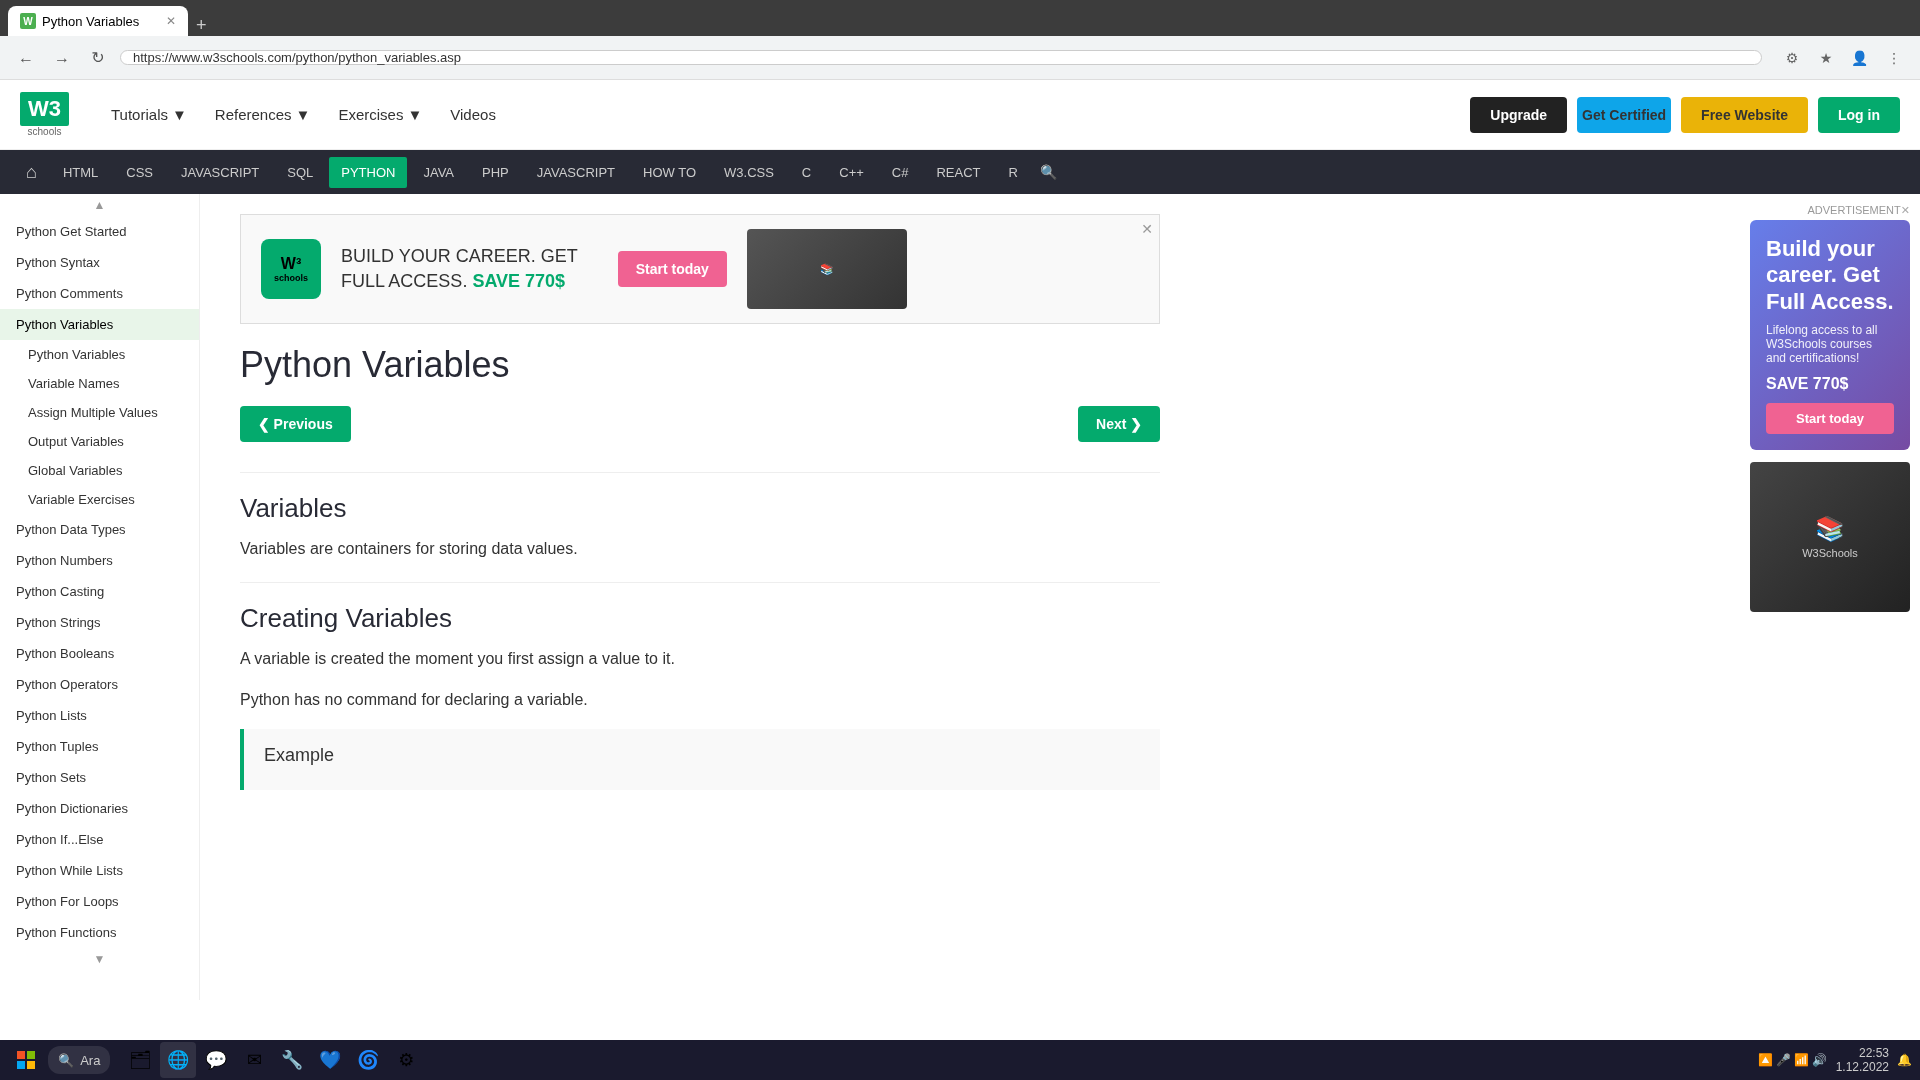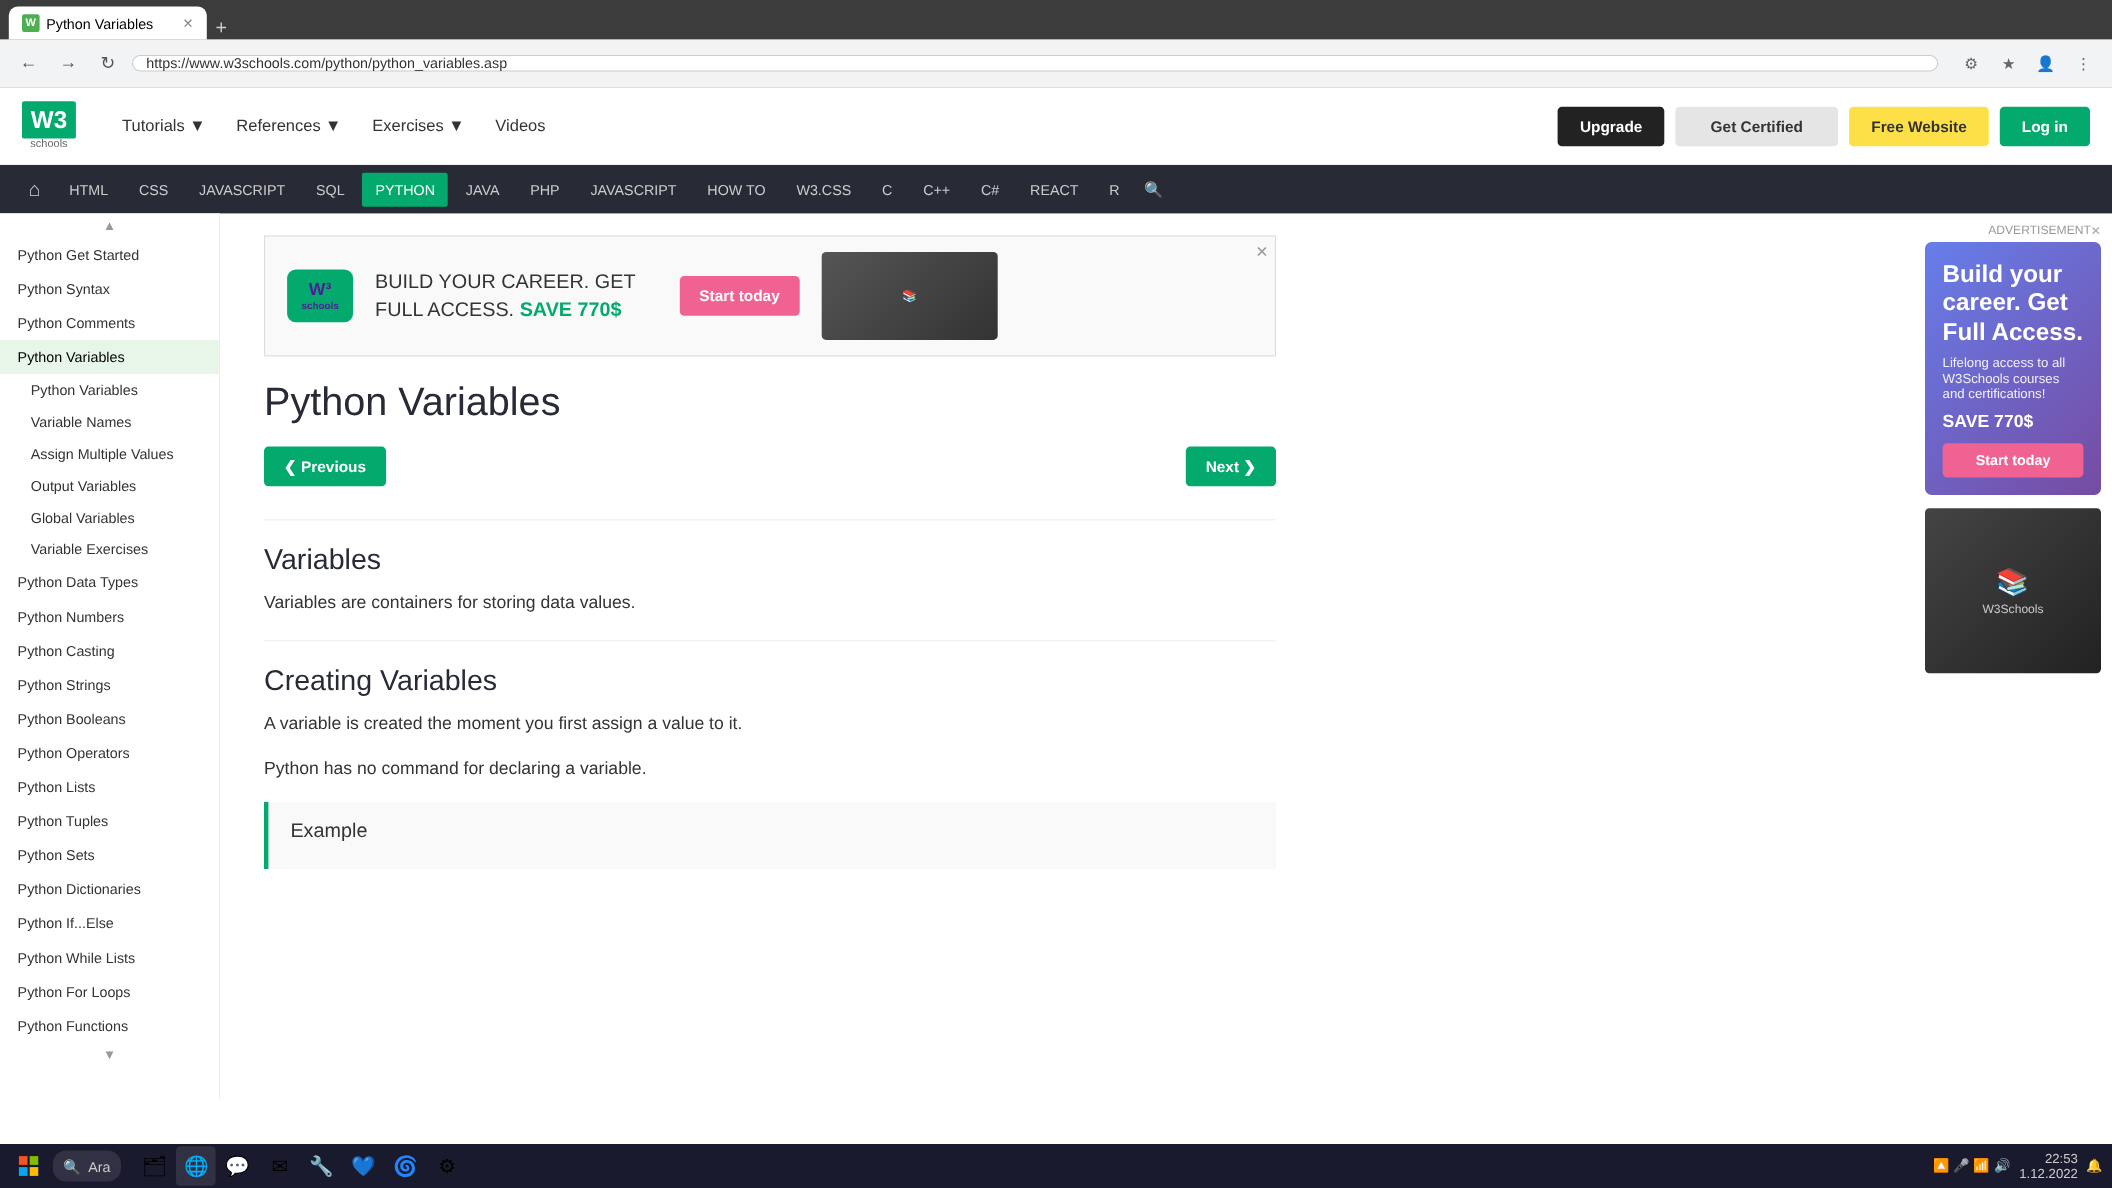--- a/index.html
+++ b/index.html
@@ -17,22 +17,22 @@
 
     
     .w3-topnav { background: #fff; height: 70px; display: flex; align-items: center; padding: 0 20px; border-bottom: 1px solid #eee; gap: 20px; }
     .w3-logo { display: flex; flex-direction: column; align-items: center; text-decoration: none; margin-right: 10px; }
     .w3-logo-box { background: #04AA6D; color: #fff; font-size: 22px; font-weight: bold; padding: 4px 8px; border-radius: 2px; }
     .w3-logo-text { font-size: 10px; color: #666; }
     .top-nav-links { display: flex; align-items: center; gap: 4px; }
     .top-nav-link { padding: 8px 12px; font-size: 15px; color: #333; cursor: pointer; display: flex; align-items: flex-end; gap: 4px; }
     .top-nav-right { margin-left: auto; display: flex; align-items: center; gap: 10px; }
     .btn-upgrade { background: #222; color: #fff; padding: 10px 20px; border-radius: 4px; font-size: 14px; font-weight: bold; cursor: pointer; border: none; }
-    .btn-certified { background: #e5e5e5; color: #333; padding: 10px 32px; border-radius: 4px; font-size: 14px; font-weight: bold; cursor: pointer; border: none; }
-    .btn-website { background: #fde047; color: #333; padding: 10px 20px; border-radius: 4px; font-size: 14px; font-weight: bold; cursor: pointer; border: none; }
+    .btn-certified { background: #0ea5e9; color: #333; padding: 10px 5px; border-radius: 4px; font-size: 14px; font-weight: bold; cursor: pointer; border: none; }
+    .btn-website { background: #eab308; color: #333; padding: 10px 20px; border-radius: 4px; font-size: 14px; font-weight: bold; cursor: pointer; border: none; }
     .btn-login { background: #04AA6D; color: #fff; padding: 10px 20px; border-radius: 4px; font-size: 14px; font-weight: bold; cursor: pointer; border: none; }
 
     
     .lang-nav { background: #282A35; height: 44px; display: flex; align-items: center; padding: 0 16px; gap: 4px; overflow: hidden; }
     .lang-nav-item { color: #ccc; padding: 8px 12px; font-size: 13px; cursor: pointer; border-radius: 2px; }
     .lang-nav-item.active { background: #04AA6D; color: #fff; }
     .lang-home { color: #ccc; font-size: 18px; padding: 8px 10px; cursor: pointer; }
 
     
     .main-layout { display: flex; height: calc(1080px - 40px - 36px - 44px - 70px - 44px - 40px); }
@@ -43,21 +43,21 @@
     .sidebar-item.active-parent { background: #e8f5e9; color: #000; font-weight: 500; }
     .sidebar-subitem { padding: 7px 16px 7px 28px; font-size: 13px; cursor: pointer; color: #333; display: block; }
     .sidebar-scroll-indicator { text-align: center; color: #999; padding: 4px; font-size: 12px; }
 
     
     .content-area { flex: 1; overflow-y: auto; padding: 0; position: relative; }
     .content-inner { padding: 20px 40px; max-width: 1000px; }
 
     
     .ad-banner { background: #f9f9f9; border: 1px solid #ddd; margin: 0 0 20px 0; padding: 14px 20px; display: flex; align-items: center; gap: 20px; position: relative; }
-    .ad-banner-logo { width: 60px; height: 48px; background: #04AA6D; border-radius: 8px; display: flex; align-items: center; justify-content: center; color: #4c1d95; font-weight: bold; font-size: 14px; flex-direction: column; }
+    .ad-banner-logo { width: 60px; height: 60px; background: #04AA6D; border-radius: 8px; display: flex; align-items: center; justify-content: center; color: #000000; font-weight: bold; font-size: 14px; flex-direction: column; }
     .ad-banner-text { font-size: 18px; color: #333; font-weight: 500; line-height: 1.4; }
     .ad-banner-text span { color: #04AA6D; font-weight: bold; }
     .ad-banner-btn { background: #f06292; color: #fff; padding: 10px 18px; border-radius: 4px; font-size: 14px; font-weight: bold; cursor: pointer; border: none; white-space: nowrap; margin-left: 20px; }
     .ad-banner-img { width: 160px; height: 80px; background: linear-gradient(135deg, #555 0%, #333 100%); border-radius: 4px; display: flex; align-items: center; justify-content: center; color: #fff; font-size: 11px; }
     .ad-close { position: absolute; top: 6px; right: 6px; cursor: pointer; color: #999; font-size: 14px; }
 
     
     .page-title { font-size: 36px; font-weight: 300; color: #282A35; margin-bottom: 20px; }
     .nav-btns { display: flex; justify-content: space-between; margin-bottom: 30px; gap: 44px; }
     .prev-btn { background: #04AA6D; color: #fff; padding: 10px 18px; border-radius: 4px; font-size: 14px; font-weight: bold; cursor: pointer; border: none; }

